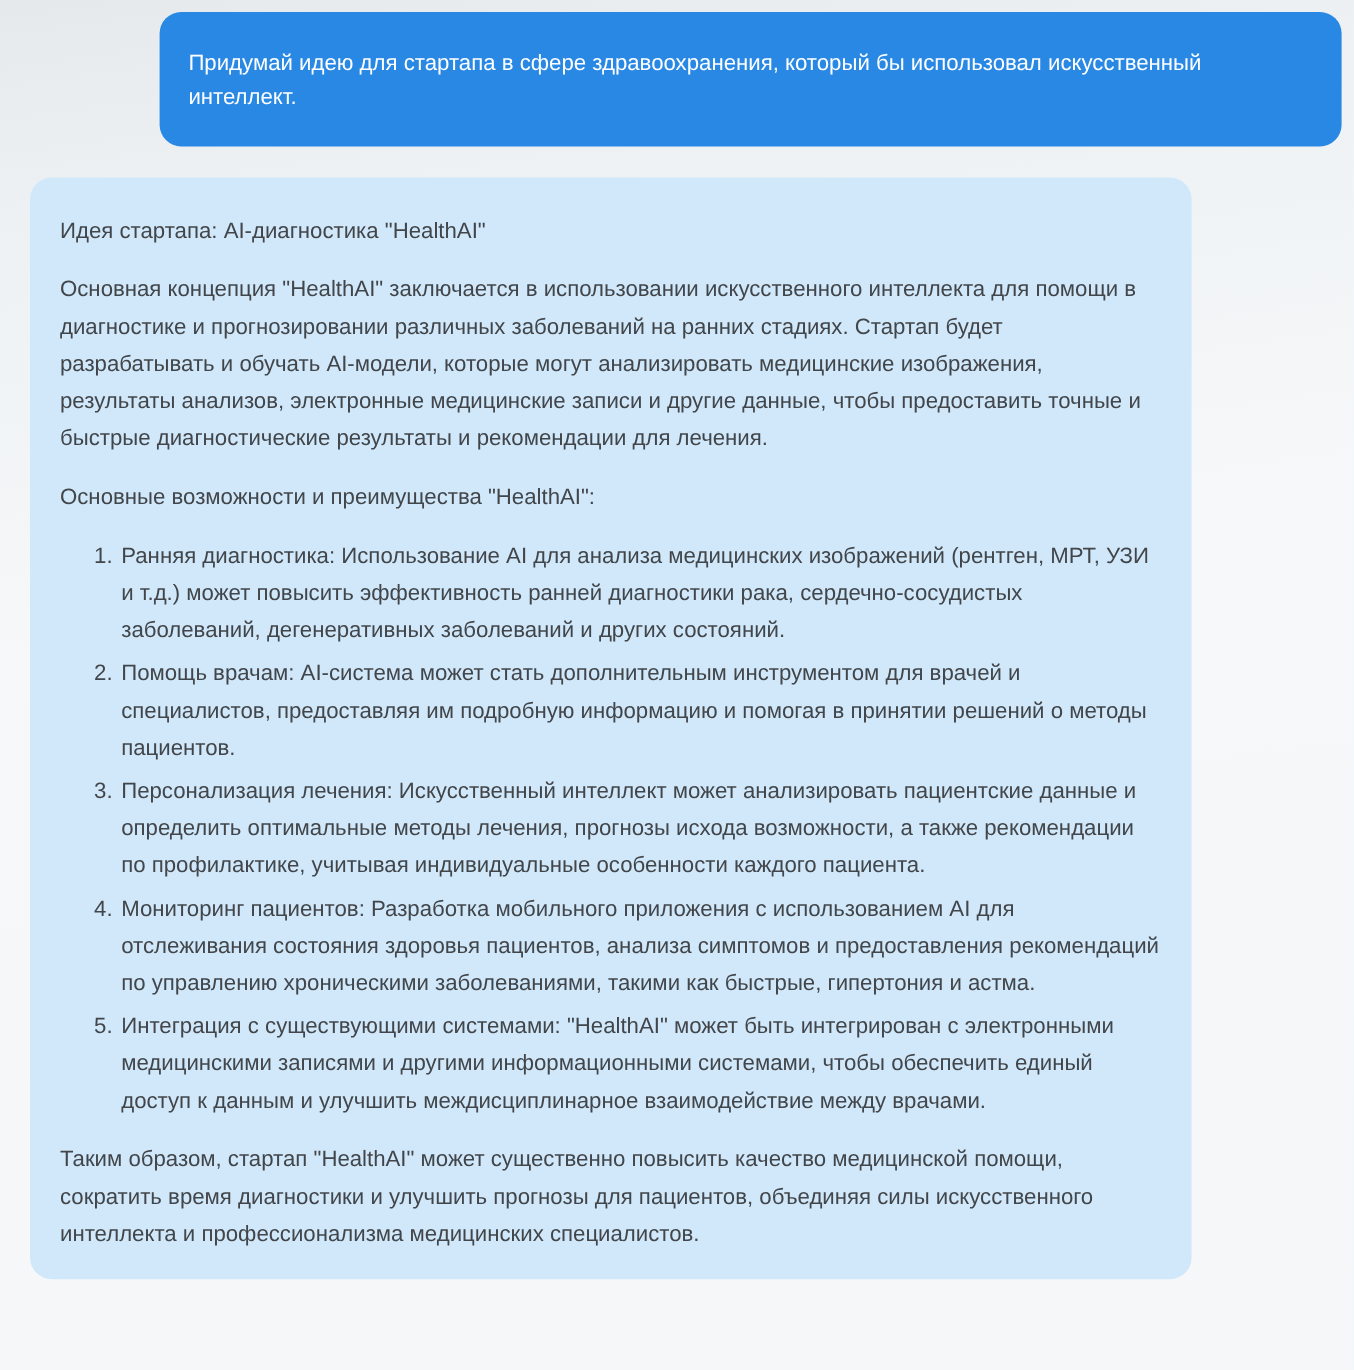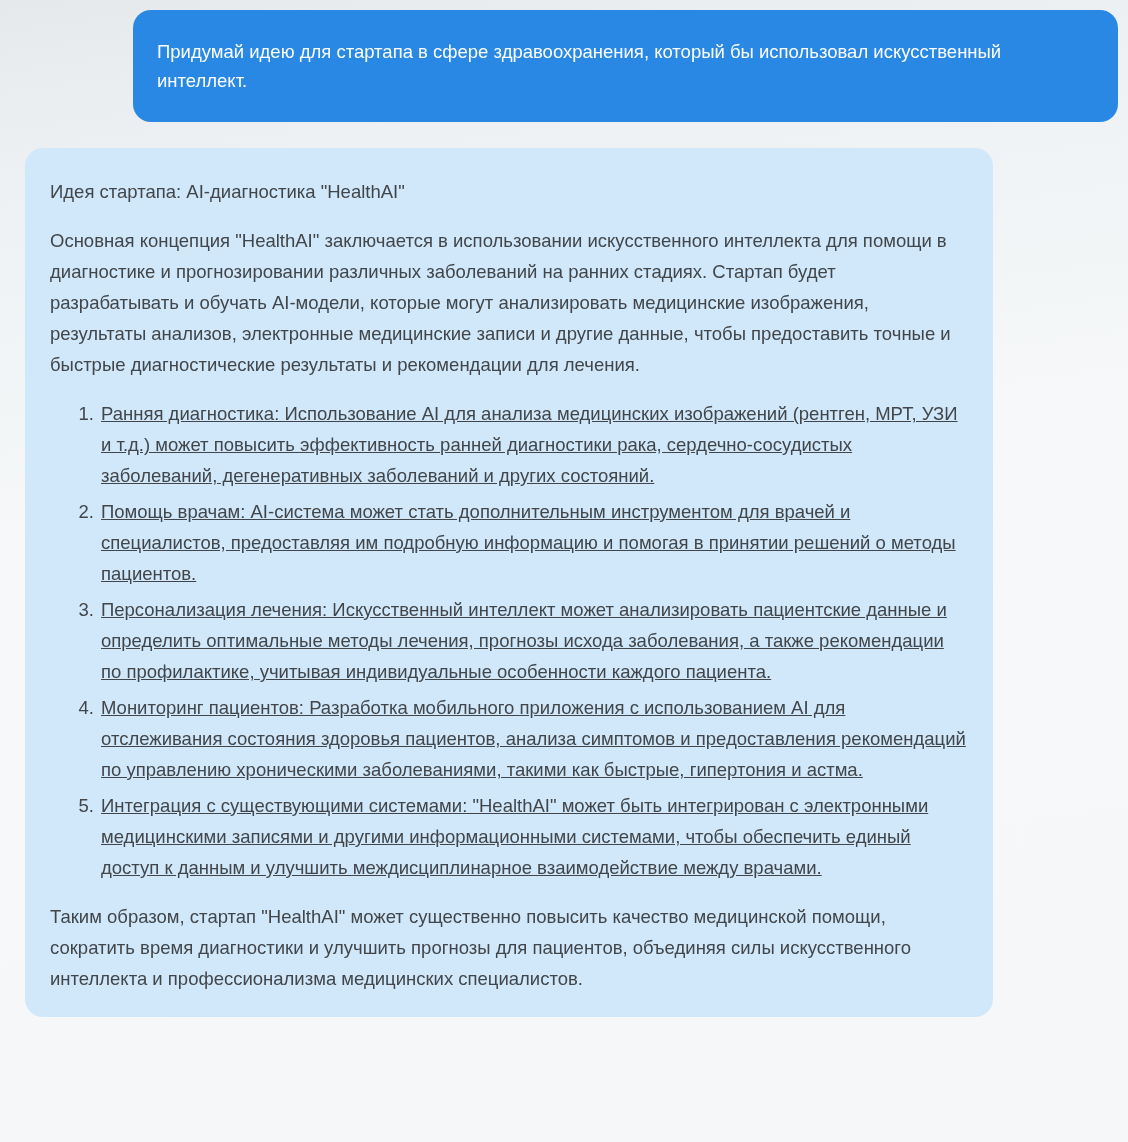--- a/index.html
+++ b/index.html
@@ -31,42 +31,43 @@
     padding: 28px 25px 23px 25px;
     font-size: 18.5px;
     line-height: 31px;
   }
   .bubble-assistant p { margin: 0 0 18px 0; }
   .bubble-assistant p.conclusion { margin-bottom: 0; }
   .bubble-assistant ol {
     margin: 15px 0 18px 0;
     padding-left: 49px;
   }
-  .bubble-assistant li { padding-left: 2px; text-decoration: underline; }
+  .bubble-assistant li { padding-left: 2px; }
   .bubble-assistant li + li { margin-top: 5px; }
 </style>
 </head>
 <body>
 
 <main class="chat-thread">
 
   <div class="row user-row">
     <div class="bubble bubble-user">
       <p>Придумай идею для стартапа в сфере здравоохранения, который бы использовал искусственный интеллект.</p>
     </div>
   </div>
 
   <div class="row assistant-row">
     <div class="bubble bubble-assistant">
       <p>Идея стартапа: AI-диагностика "HealthAI"</p>
       <p>Основная концепция "HealthAI" заключается в использовании искусственного интеллекта для помощи в диагностике и прогнозировании различных заболеваний на ранних стадиях. Стартап будет разрабатывать и обучать AI-модели, которые могут анализировать медицинские изображения, результаты анализов, электронные медицинские записи и другие данные, чтобы предоставить точные и быстрые диагностические результаты и рекомендации для лечения.</p>
+      <p>Основные возможности и преимущества "HealthAI":</p>
       <ol>
         <li>Ранняя диагностика: Использование AI для анализа медицинских изображений (рентген, МРТ, УЗИ и т.д.) может повысить эффективность ранней диагностики рака, сердечно-сосудистых заболеваний, дегенеративных заболеваний и других состояний.</li>
         <li>Помощь врачам: AI-система может стать дополнительным инструментом для врачей и специалистов, предоставляя им подробную информацию и помогая в принятии решений о методы пациентов.</li>
-        <li>Персонализация лечения: Искусственный интеллект может анализировать пациентские данные и определить оптимальные методы лечения, прогнозы исхода заболевания, а также рекомендации по профилактике, учитывая индивидуальные особенности каждого пациента.</li>
+        <li>Персонализация лечения: Искусственный интеллект может анализировать пациентские данные и определить оптимальные методы лечения, прогнозы исхода возможности, а также рекомендации по профилактике, учитывая индивидуальные особенности каждого пациента.</li>
         <li>Мониторинг пациентов: Разработка мобильного приложения с использованием AI для отслеживания состояния здоровья пациентов, анализа симптомов и предоставления рекомендаций по управлению хроническими заболеваниями, такими как быстрые, гипертония и астма.</li>
         <li>Интеграция с существующими системами: "HealthAI" может быть интегрирован с электронными медицинскими записями и другими информационными системами, чтобы обеспечить единый доступ к данным и улучшить междисциплинарное взаимодействие между врачами.</li>
       </ol>
       <p class="conclusion">Таким образом, стартап "HealthAI" может существенно повысить качество медицинской помощи, сократить время диагностики и улучшить прогнозы для пациентов, объединяя силы искусственного интеллекта и профессионализма медицинских специалистов.</p>
     </div>
   </div>
 
 </main>
 
 </body></html>

